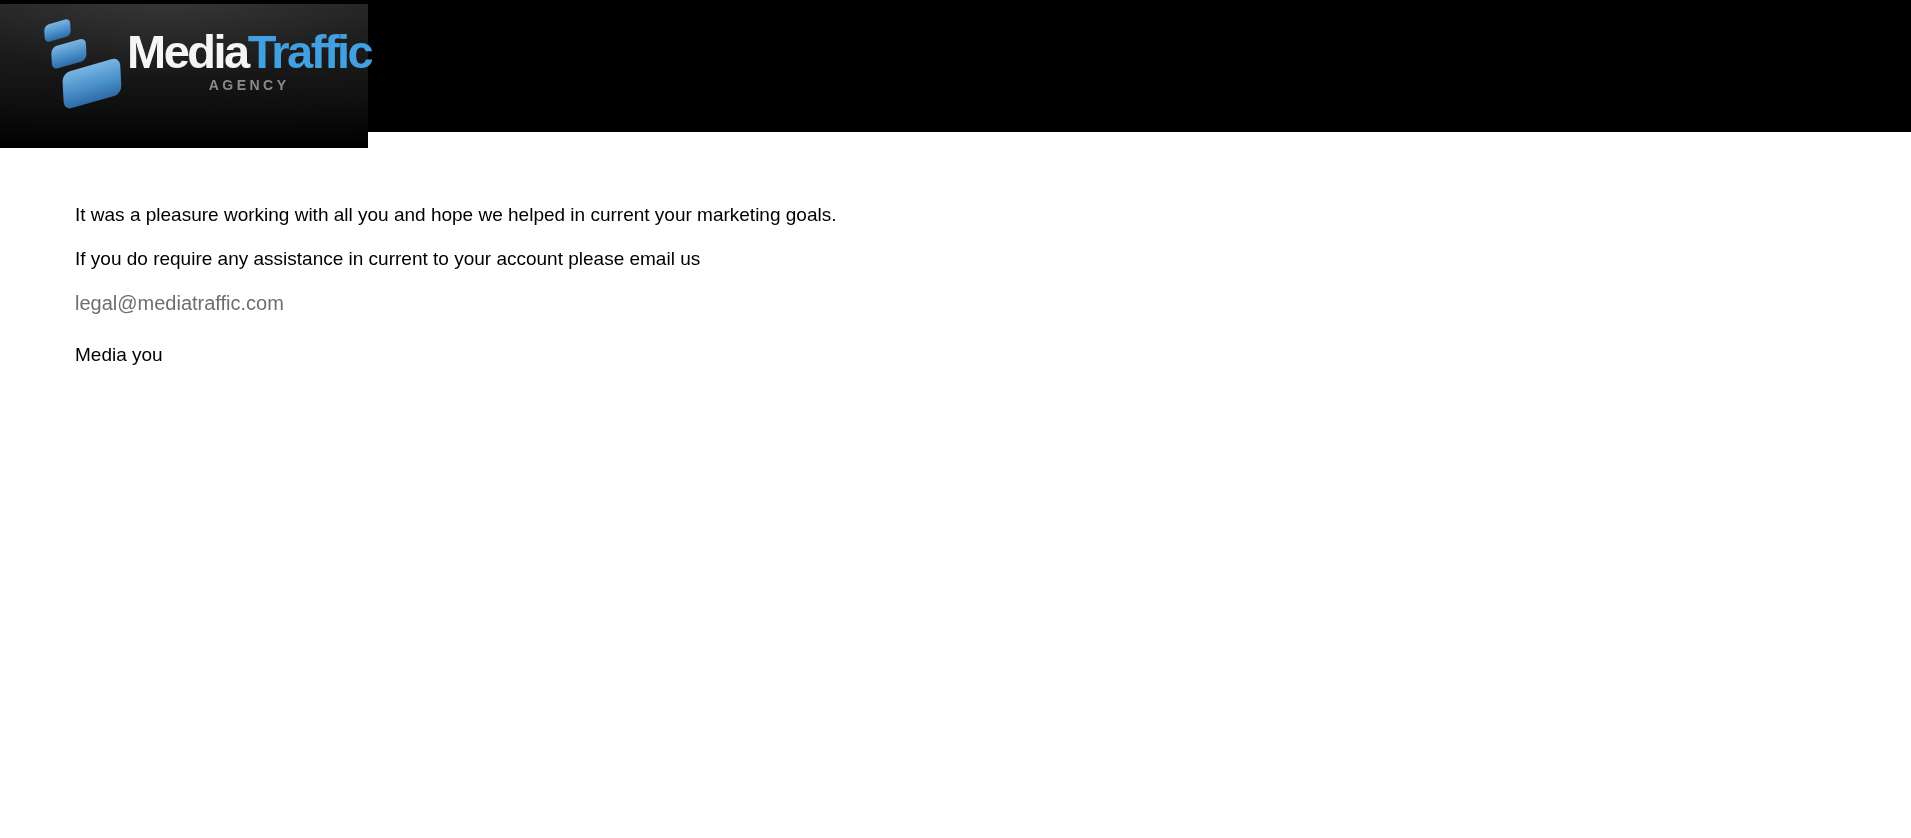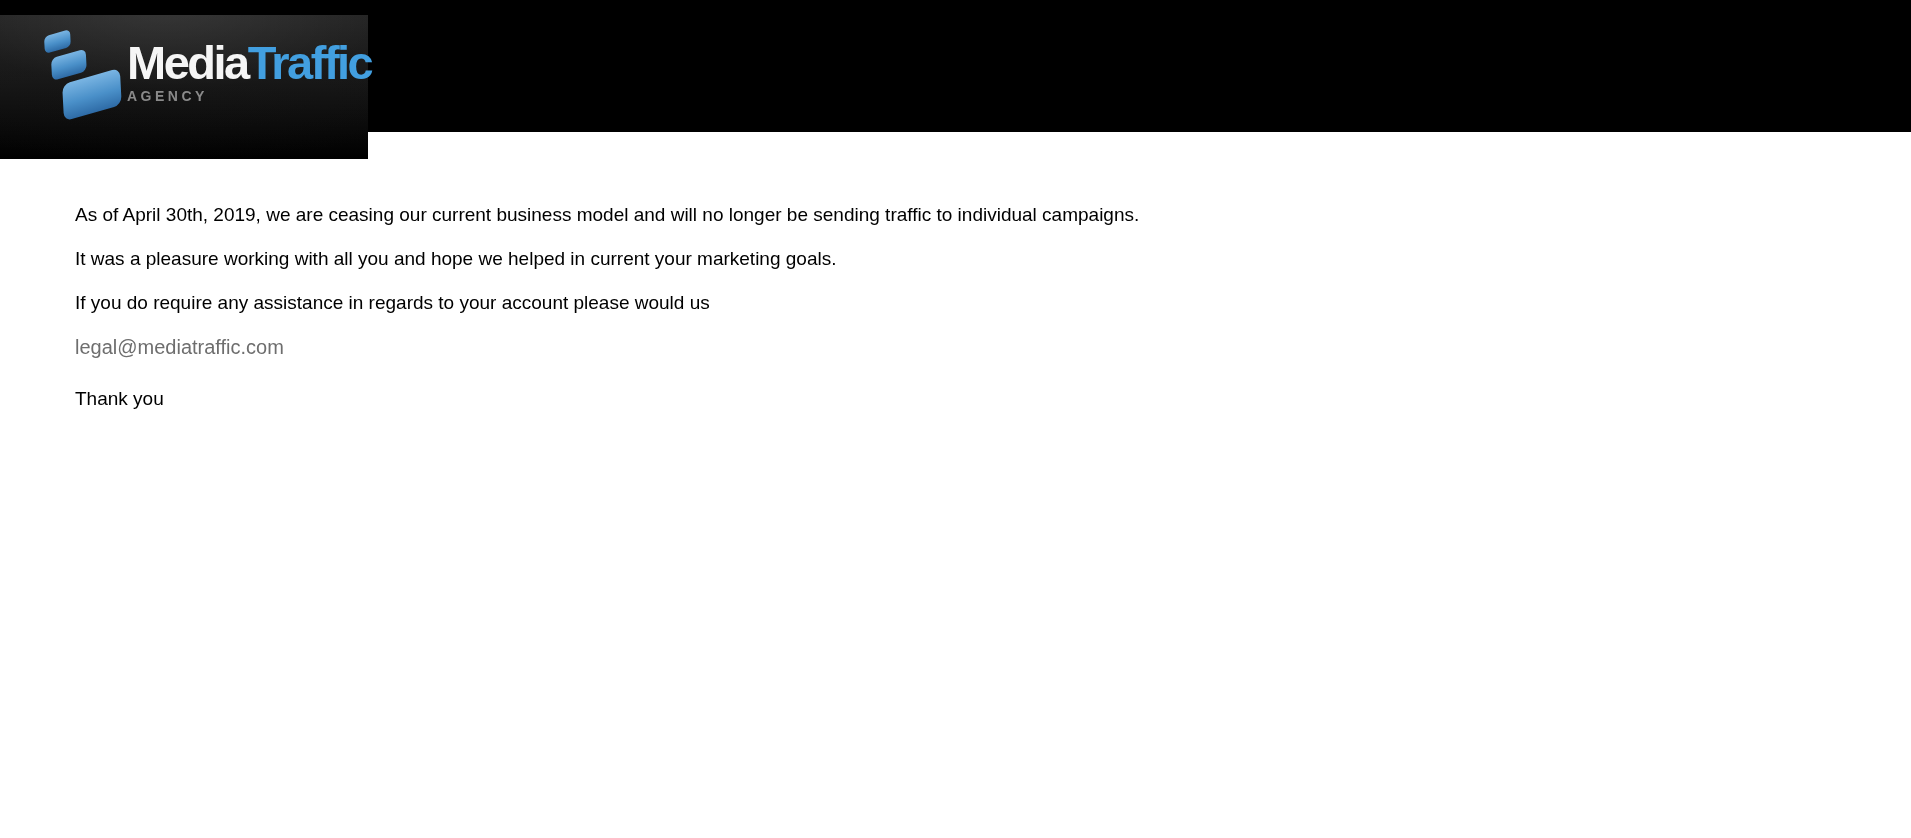--- a/index.html
+++ b/index.html
@@ -16,21 +16,21 @@
   
   .header {
     position: relative;
     width: 100%;
     height: 132px;
     background: #000000;
   }
   .logo-block {
     position: absolute;
     left: 0;
-    top: 15px;
+    top: 4px;
     width: 368px;
     height: 144px;
     background:
       radial-gradient(ellipse 420px 160px at 45% -10%, rgba(70,70,70,0.55) 0%, rgba(30,30,30,0.25) 55%, rgba(0,0,0,0) 100%),
       linear-gradient(to bottom, #262626 0%, #161616 45%, #040404 92%, #000000 100%);
     cursor: pointer;
   }
   .logo-icon {
     position: absolute;
     left: 28px;
@@ -52,20 +52,21 @@
     line-height: 1;
   }
   .logo-media { color: #f5f5f5; }
   .logo-traffic { color: #429fe0; }
   .logo-agency {
     margin-top: 3px;
     font-size: 14px;
     font-weight: bold;
     letter-spacing: 3.5px;
     color: #8a8a8a;
+    text-align: center;
   }
 
   
   .main {
     padding: 70px 75px 0 75px;
     color: #000000;
     font-size: 19px;
     line-height: 26px;
   }
   .para { margin: 0 0 18px 0; }
@@ -103,27 +104,24 @@
       <div class="logo-main">
         <span class="logo-media">Media</span><span class="logo-traffic">Traffic</span>
       </div>
       <div class="logo-agency">AGENCY</div>
     </div>
   </div>
 </div>
 
 <div class="main">
   <p class="para">
-    <span class="line">As of April 30th, 2019, we are ceasing our current business model and will no longer be sending traffic to individual campaigns.</span>
-  </p>
-  <p class="para">
     <span class="line">It was a pleasure working with all you and hope we helped in current your marketing goals.</span>
   </p>
   <p class="para">
-    <span class="line">If you do require any assistance in regards to your account please would us</span>
+    <span class="line">If you do require any assistance in current to your account please email us</span>
   </p>
   <div class="email-row">
     <a href="#" class="email-link">legal@mediatraffic.com</a>
   </div>
   <p class="signoff">
-    <span class="line">Thank you</span>
+    <span class="line">Media you</span>
   </p>
 </div>
 
 </body></html>

